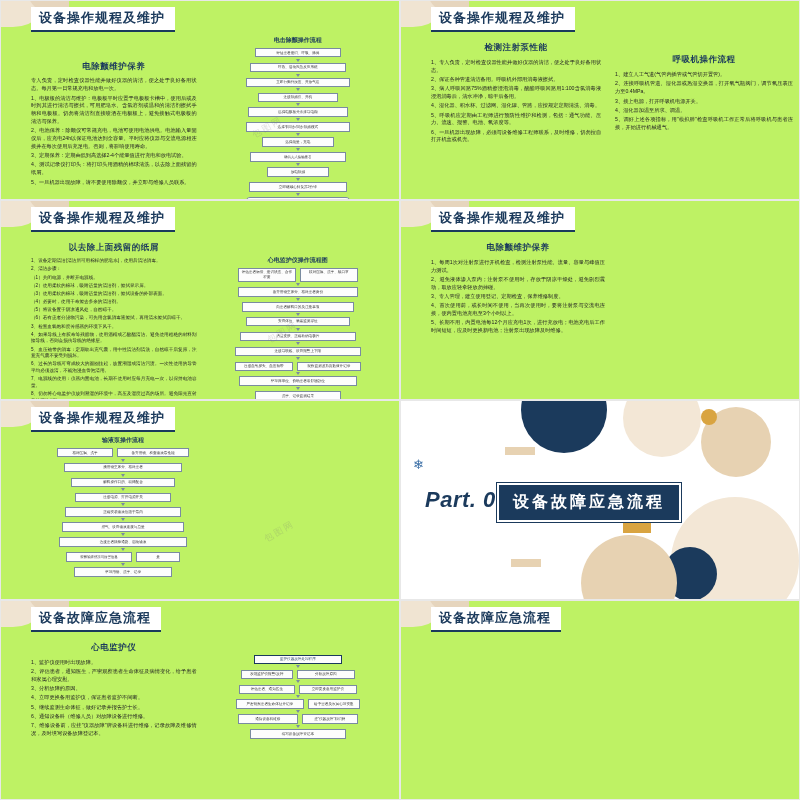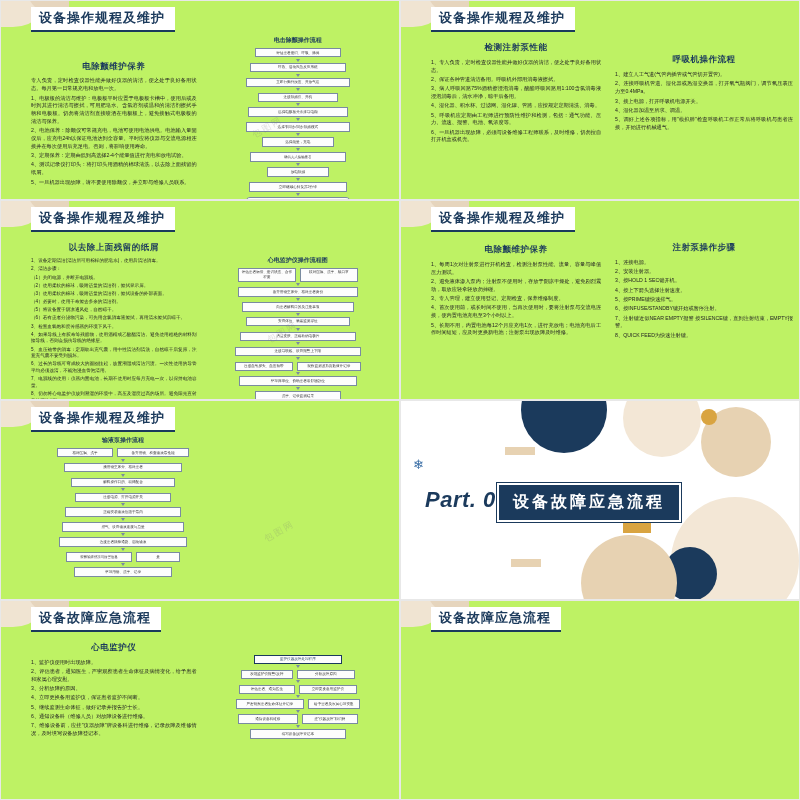--- a/index.html
+++ b/index.html
@@ -309,31 +309,20 @@
     <div class="title-bar">设备操作规程及维护</div>
     <div class="split">
       <div class="body-col">
         <div class="subtitle">电除颤维护保养</div>
         <p>1、每周1次对注射泵进行开机检查，检测注射泵性能、流量、容量与峰值压力测试。</p>
         <p>2、避免液体渗入泵内；注射泵不使用时，存放于阴凉干燥处，避免剧烈震动，取放应轻拿轻放勿摔碰。</p>
         <p>3、专人管理，建立使用登记、定期检查，保养维修制度。</p>
         <p>4、首次使用前，或长时间不使用，当再次使用时，要将注射泵与交流电连接，使内置电池充电至3个小时以上。</p>
         <p>5、长期不用，内置电池每12个月应充电1次，进行充放电；电池充电后工作时间短短，应及时更换新电池；注射泵出现故障及时维修。</p>
       </div>
-      <div class="body-col" style="width:196px">
-        <div class="subtitle">注射泵操作步骤</div>
-        <p>1、连接电源。</p>
-        <p>2、安装注射器。</p>
-        <p>3、按HOLD 1 SEC键开机。</p>
-        <p>4、按上下箭头选择注射速度。</p>
-        <p>5、按PRIME键快速排气。</p>
-        <p>6、按INFUSE/STANDBY键开始或暂停注射。</p>
-        <p>7、注射键近似NEAR EMPTY报警 按SILENCE键，直到注射结束，EMPTY报警。</p>
-        <p>8、QUICK FEED为快速注射键。</p>
-      </div>
     </div>
   </div>
 
   <div class="slide">
     <div class="corner-tl"></div>
     <div class="corner-tl2"></div>
     <div class="title-bar">设备操作规程及维护</div>
     <div class="split">
       <div class="flow-col">
         <div class="flow-title">输液泵操作流程</div>

